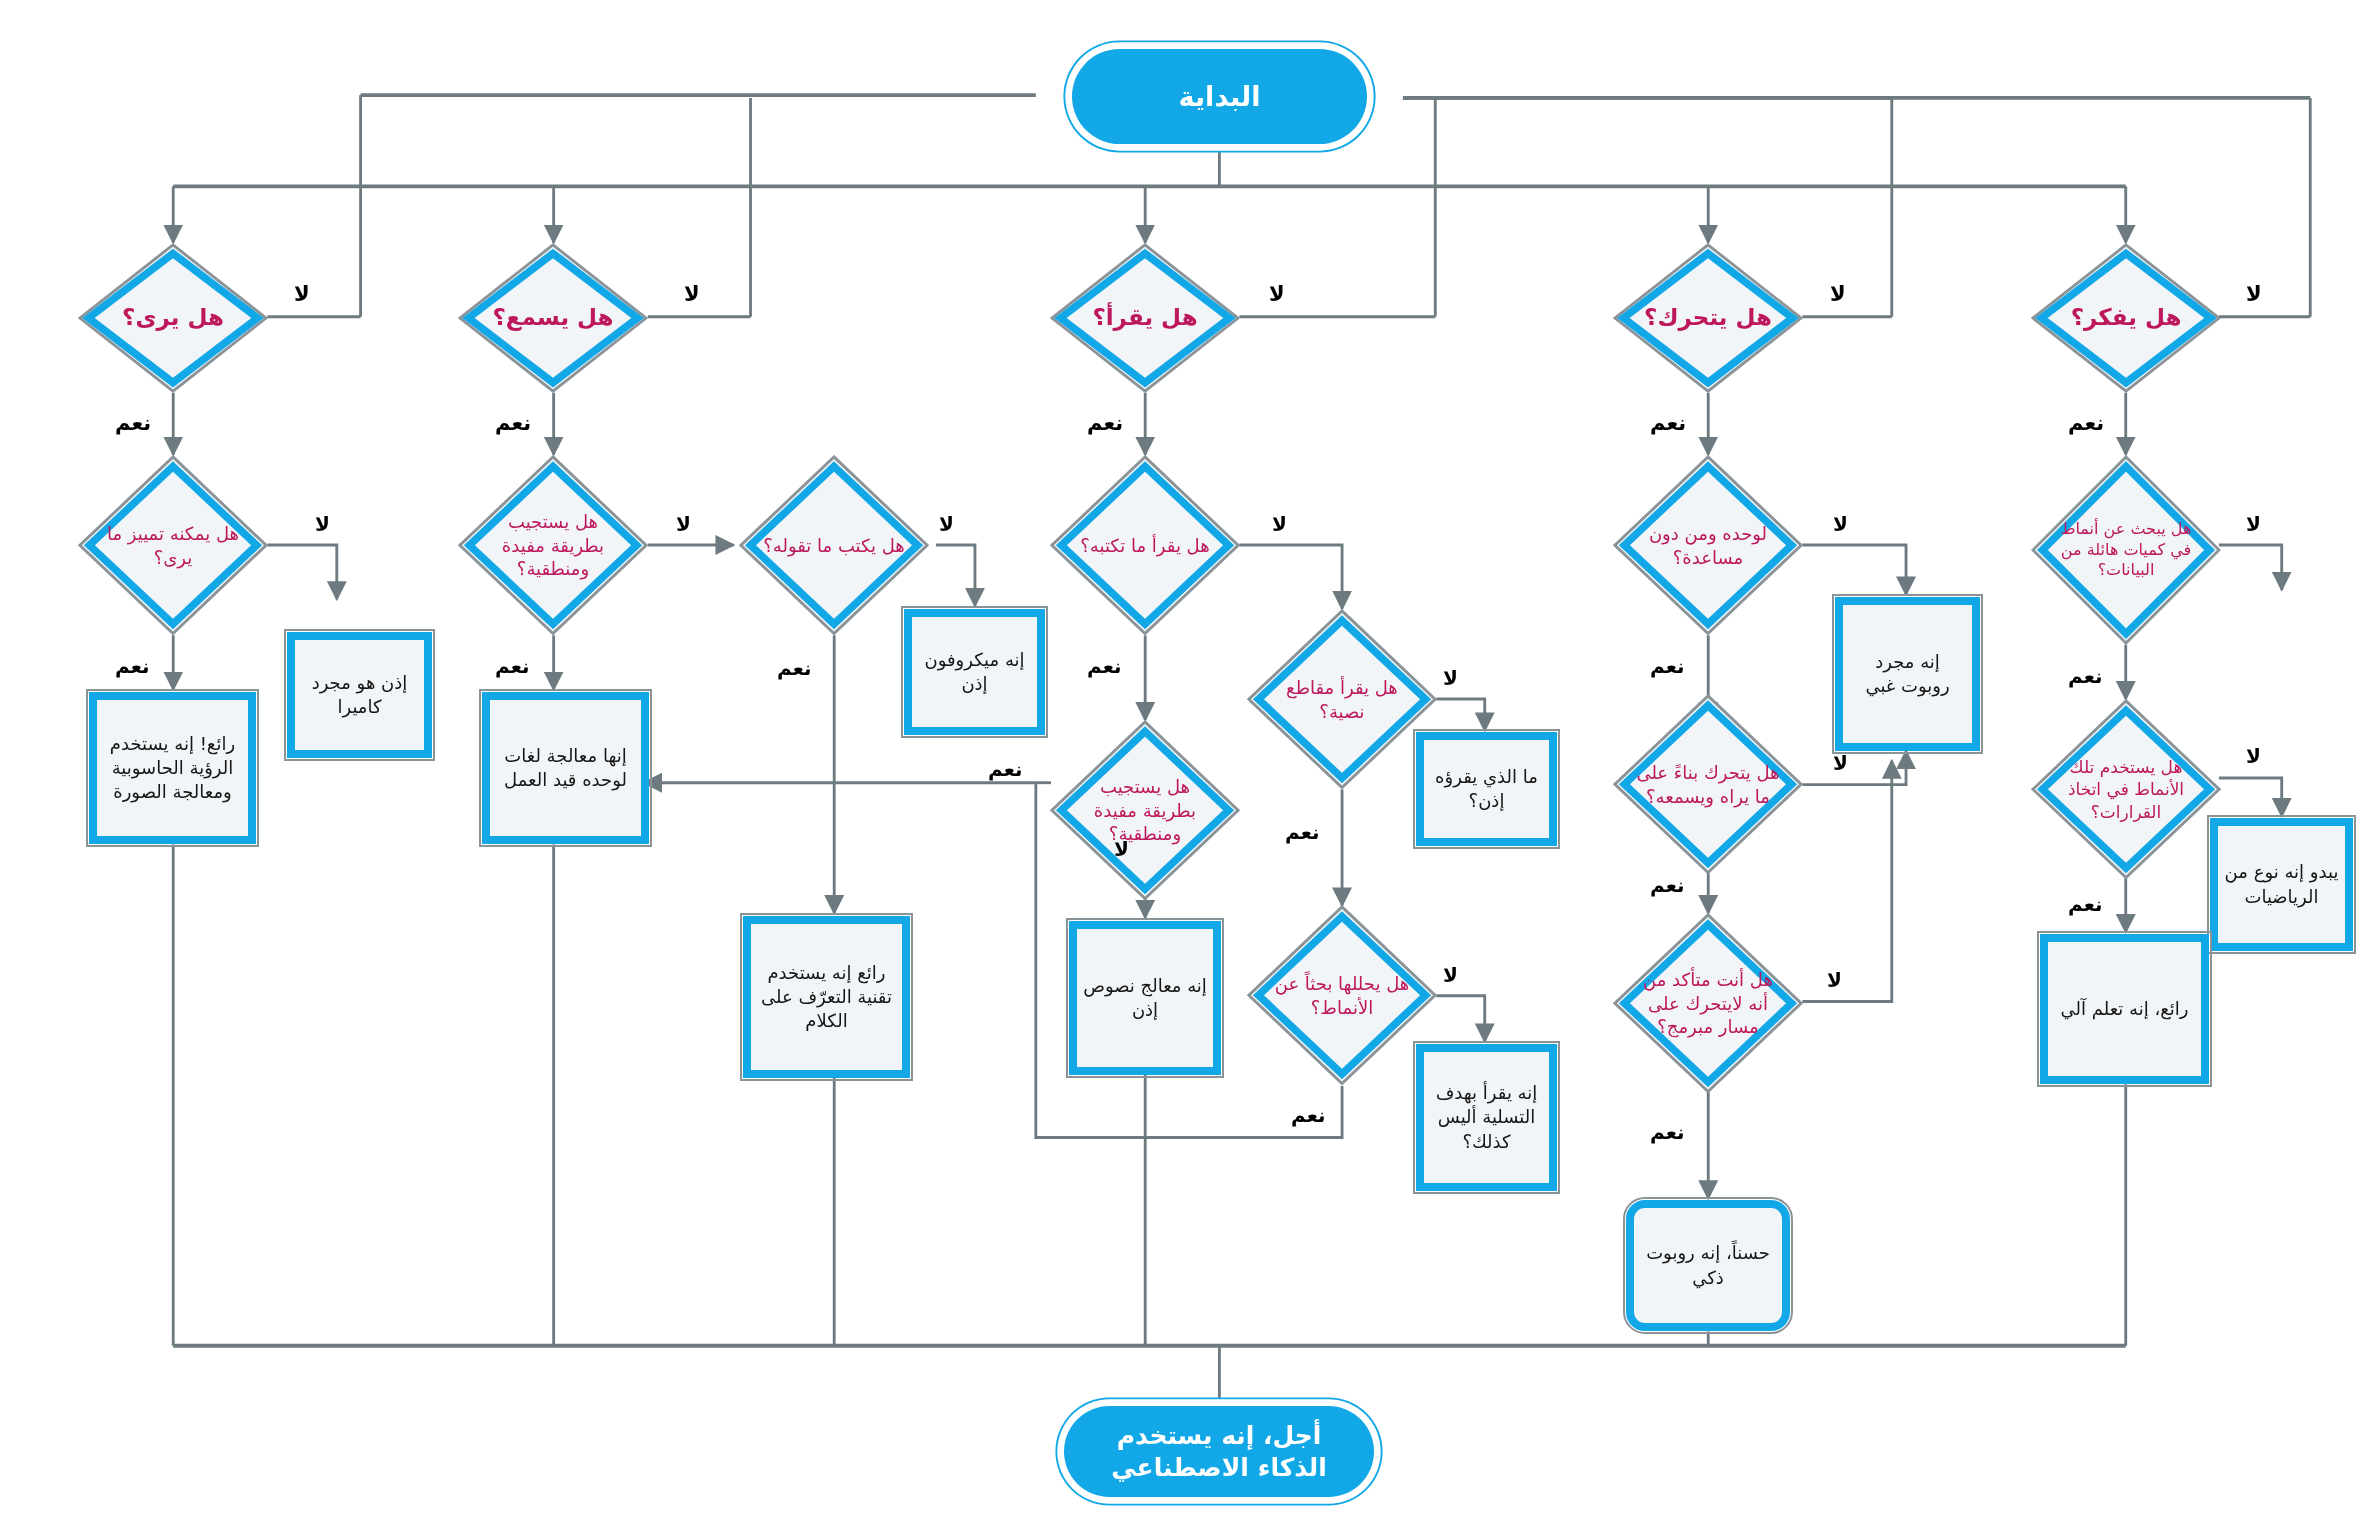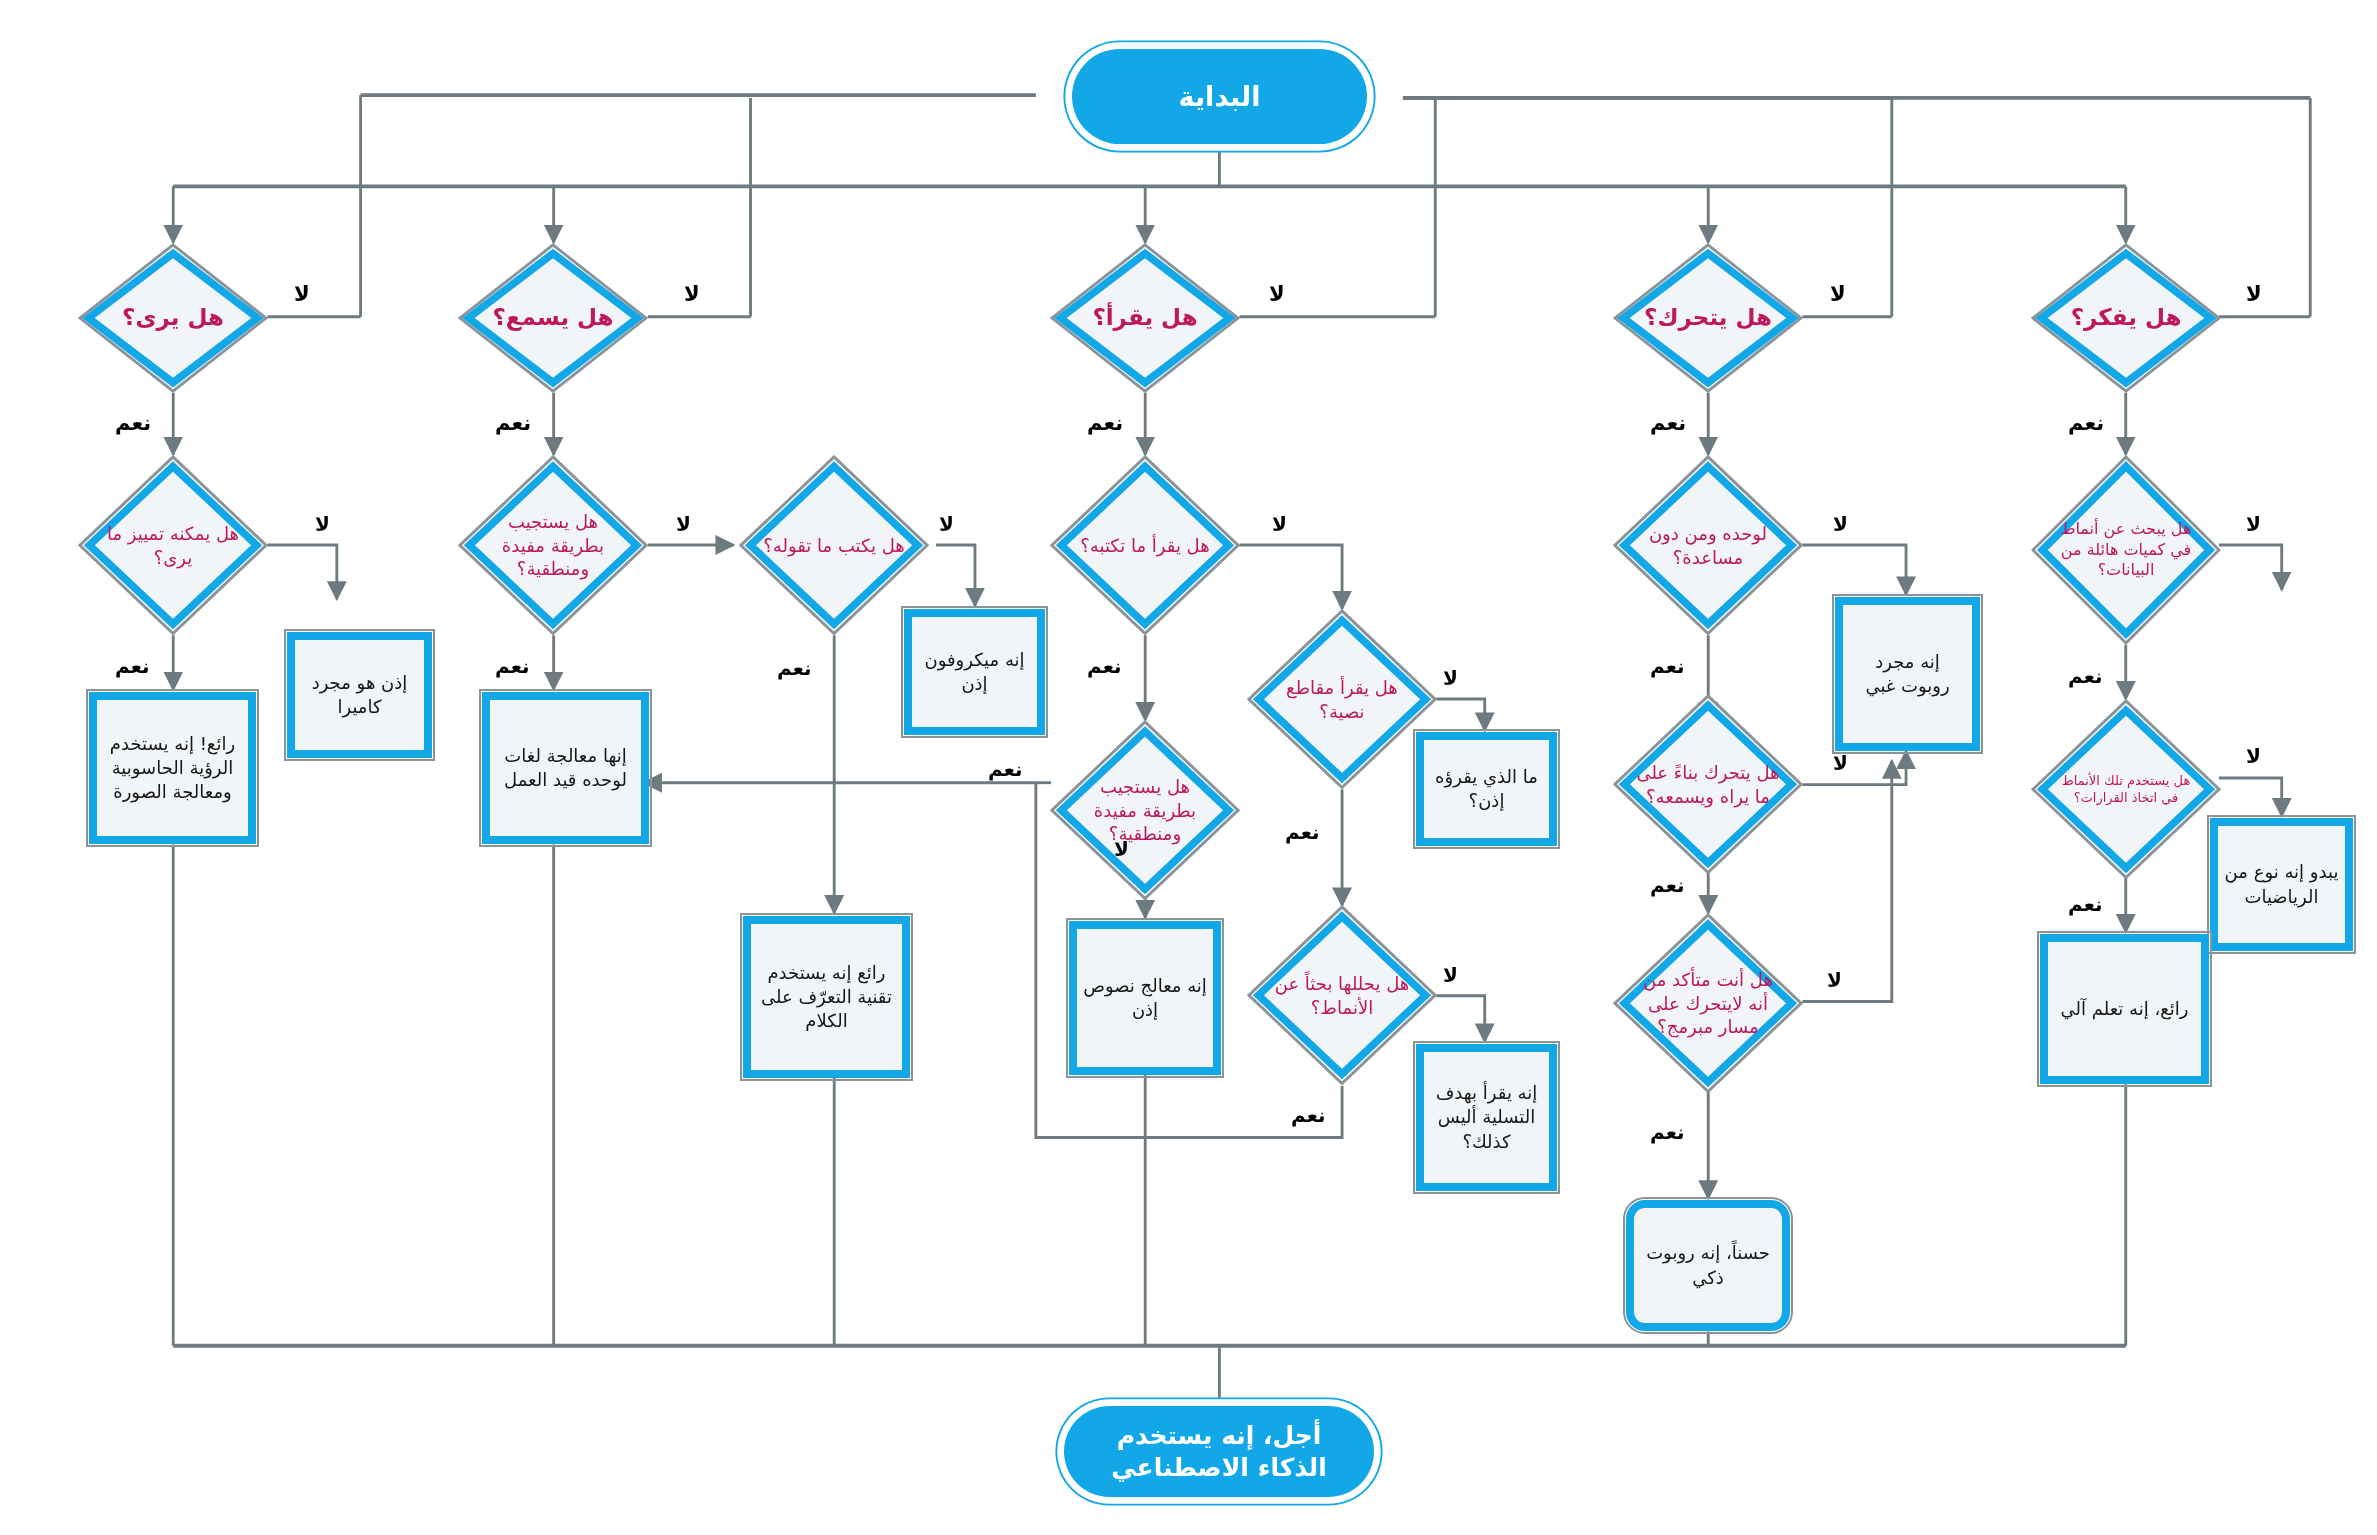--- a/index.html
+++ b/index.html
@@ -358,21 +358,21 @@
 
   <div class="node dia" style="left:2032px; top:455px; width:190px; height:190px; font-size:16px;">
     <svg class="diaShape" viewBox="0 0 200 200" preserveAspectRatio="none">
       <polygon points="100,2 198,100 100,198 2,100" fill="#f2f5f7" stroke="#8a9398" stroke-width="3"></polygon>
       <polygon points="100,12 188,100 100,188 12,100" fill="none" stroke="#12A8E8" stroke-width="8"></polygon>
     </svg>
     <span class="dlabel">هل يبحث عن أنماط في كميات هائلة من البيانات؟</span>
   </div>
 
 
-  <div class="node dia" style="left:2032px; top:699px; width:190px; height:181px; font-size:13px;">
+  <div class="node dia" style="left:2032px; top:699px; width:190px; height:181px; font-size:17px;">
     <svg class="diaShape" viewBox="0 0 200 190" preserveAspectRatio="none">
       <polygon points="100,2 198,95 100,188 2,95" fill="#f2f5f7" stroke="#8a9398" stroke-width="3"></polygon>
       <polygon points="100,12 188,95 100,178 12,95" fill="none" stroke="#12A8E8" stroke-width="8"></polygon>
     </svg>
     <span class="dlabel">هل يستخدم تلك الأنماط في اتخاذ القرارات؟</span>
   </div>
 
   <div class="node box" style="left:2211px; top:818px; width:143px; height:133px; font-size:18px;">
     <span class="blabel">يبدو إنه نوع من الرياضيات</span>
   </div>

